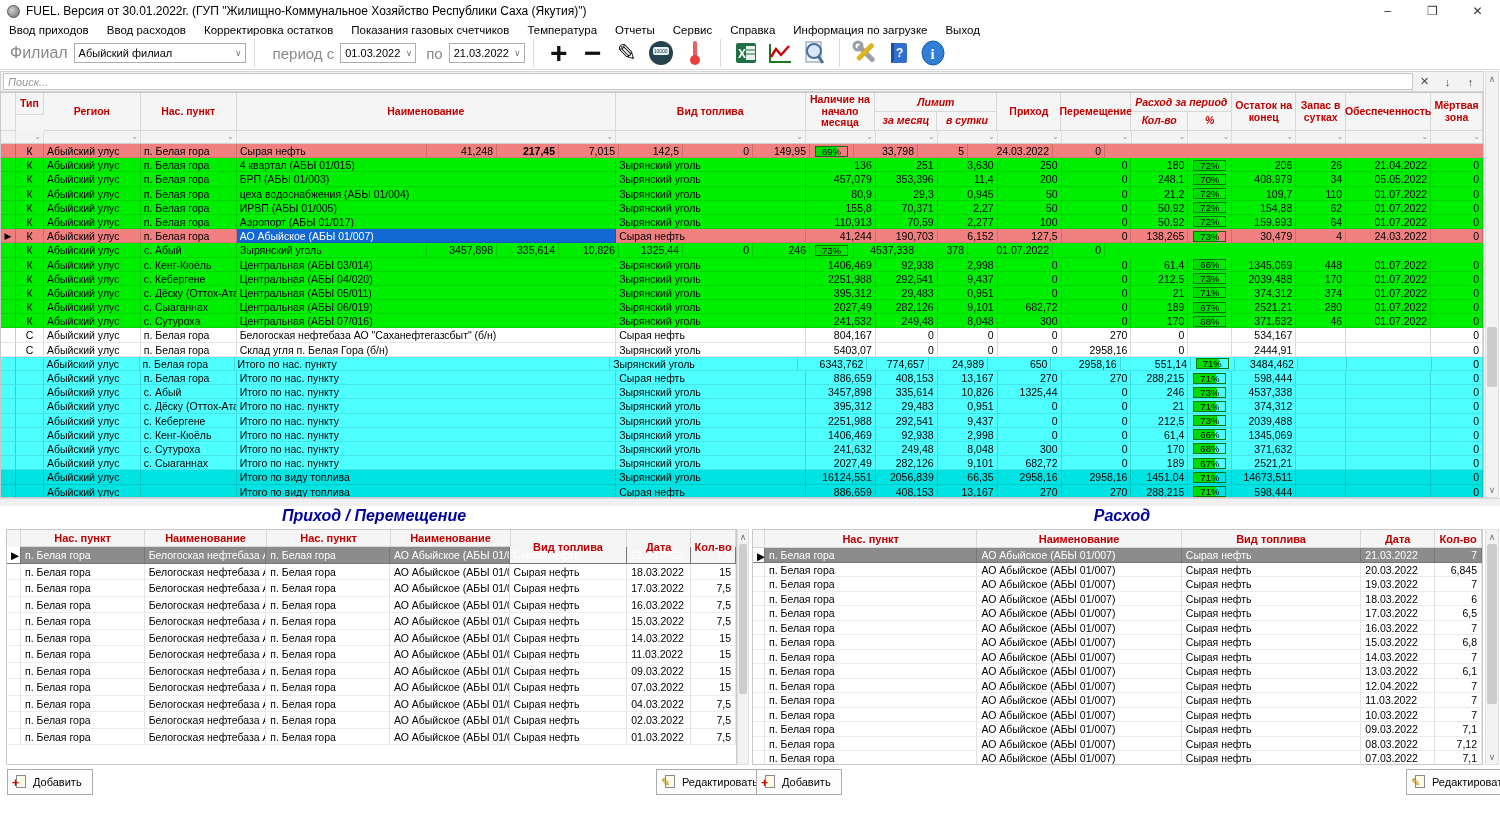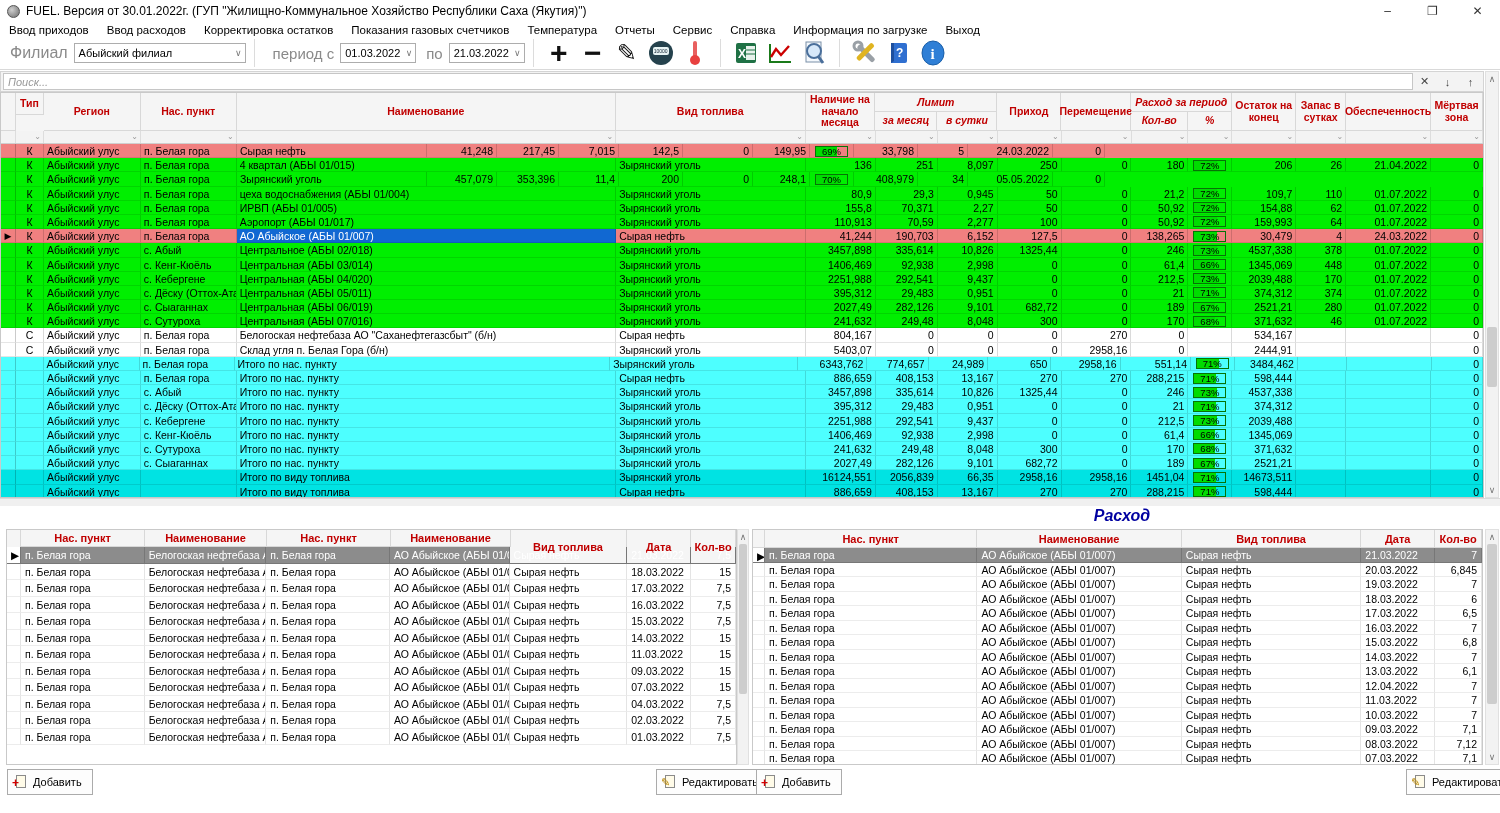--- a/index.html
+++ b/index.html
@@ -295,21 +295,21 @@
         </div>
       </div>
     <div class="mg-body" id="mg-body">
         <div class="mrow row-oil">
           <div class="mcell selmark" style="border-right: 1px solid rgba(0, 0, 0, 0.2); width: 15px;"></div>
           <div class="mcell ctr" style="width: 28px;">К</div>
           <div class="mcell" style="width: 97px;">Абыйский улус</div>
           <div class="mcell" style="width: 96px;">п. Белая гора</div>
           <div class="mcell" style="width: 190px;">Сырая нефть</div>
           <div class="mcell num" style="width: 70px;">41,248</div>
-          <div class="mcell num" style="width: 62px;">217,45</div>
+          <div class="mcell num" style="width: 62px; font-weight: bold;">217,45</div>
           <div class="mcell num" style="width: 60px;">7,015</div>
           <div class="mcell num" style="width: 64px;">142,5</div>
           <div class="mcell num" style="width: 70px;">0</div>
           <div class="mcell num" style="width: 57px;">149,95</div>
           <div class="mcell" style="width: 44px;">
             <div class="pctwrap">
               <div class="pctfill" style="width: 69%;"></div>
               <div class="pcttext">69%</div>
             </div>
           </div>
@@ -320,40 +320,41 @@
         </div>
         <div class="mrow row-coal">
           <div class="mcell selmark" style="border-right: 1px solid rgba(0, 0, 0, 0.2); width: 15px;"></div>
           <div class="mcell ctr" style="width: 28px;">К</div>
           <div class="mcell" style="width: 97px;">Абыйский улус</div>
           <div class="mcell" style="width: 96px;">п. Белая гора</div>
           <div class="mcell" style="width: 380px;">4 квартал (АБЫ 01/015)</div>
           <div class="mcell" style="width: 190px;">Зырянский уголь</div>
           <div class="mcell num" style="width: 70px;">136</div>
           <div class="mcell num" style="width: 62px;">251</div>
-          <div class="mcell num" style="width: 60px;">8,097</div>
+          <div class="mcell num" style="width: 60px;">3,630</div>
           <div class="mcell num" style="width: 64px;">250</div>
           <div class="mcell num" style="width: 70px;">0</div>
           <div class="mcell num" style="width: 57px;">180</div>
           <div class="mcell" style="width: 44px;">
             <div class="pctwrap">
               <div class="pctfill" style="width: 72%;"></div>
               <div class="pcttext">72%</div>
             </div>
           </div>
           <div class="mcell num" style="width: 64px;">206</div>
           <div class="mcell num" style="width: 50px;">26</div>
           <div class="mcell num" style="width: 85px;">21.04.2022</div>
           <div class="mcell num" style="width: 52px;">0</div>
         </div>
         <div class="mrow row-coal">
           <div class="mcell selmark" style="border-right: 1px solid rgba(0, 0, 0, 0.2); width: 15px;"></div>
           <div class="mcell ctr" style="width: 28px;">К</div>
           <div class="mcell" style="width: 97px;">Абыйский улус</div>
           <div class="mcell" style="width: 96px;">п. Белая гора</div>
+          <div class="mcell" style="width: 380px;">БРП (АБЫ 01/003)</div>
           <div class="mcell" style="width: 190px;">Зырянский уголь</div>
           <div class="mcell num" style="width: 70px;">457,079</div>
           <div class="mcell num" style="width: 62px;">353,396</div>
           <div class="mcell num" style="width: 60px;">11,4</div>
           <div class="mcell num" style="width: 64px;">200</div>
           <div class="mcell num" style="width: 70px;">0</div>
           <div class="mcell num" style="width: 57px;">248,1</div>
           <div class="mcell" style="width: 44px;">
             <div class="pctwrap">
               <div class="pctfill" style="width: 70%;"></div>
@@ -459,21 +460,20 @@
           <div class="mcell num" style="width: 64px;">30,479</div>
           <div class="mcell num" style="width: 50px;">4</div>
           <div class="mcell num" style="width: 85px;">24.03.2022</div>
           <div class="mcell num" style="width: 52px;">0</div>
         </div>
         <div class="mrow row-coal">
           <div class="mcell selmark" style="border-right: 1px solid rgba(0, 0, 0, 0.2); width: 15px;"></div>
           <div class="mcell ctr" style="width: 28px;">К</div>
           <div class="mcell" style="width: 97px;">Абыйский улус</div>
           <div class="mcell" style="width: 96px;">с. Абый</div>
-          <div class="mcell" style="width: 380px;">Центральное (АБЫ 02/018)</div>
           <div class="mcell" style="width: 190px;">Зырянский уголь</div>
           <div class="mcell num" style="width: 70px;">3457,898</div>
           <div class="mcell num" style="width: 62px;">335,614</div>
           <div class="mcell num" style="width: 60px;">10,826</div>
           <div class="mcell num" style="width: 64px;">1325,44</div>
           <div class="mcell num" style="width: 70px;">0</div>
           <div class="mcell num" style="width: 57px;">246</div>
           <div class="mcell" style="width: 44px;">
             <div class="pctwrap">
               <div class="pctfill" style="width: 73%;"></div>
@@ -887,20 +887,21 @@
   </div>
 
   <div class="vscroll" style="left:1485px; top:71px; width:14px; height:427px;">
     <div class="vs-arrow" style="top:1px;">∧</div>
     <div class="vs-thumb" style="top:255px; height:60px;"></div>
     <div class="vs-arrow" style="bottom:1px;">∨</div>
   </div>
 
   <div class="splitter"></div>
 
+  <div class="panel-title" style="left:0; top:507px; width:748px;">Приход / Перемещение</div>
   <div class="bpanel" style="left:6px; top:529px; width:731px; height:236px;">
     <div id="bl-header">
         <div style="display: flex; height: 17px; align-items: flex-start;">
           <div class="bh-cell" style="width: 14px; height: 34px; float: none;"></div>
           <div class="bh-cell" style="width: 246px;">Откуда</div>
           <div class="bh-cell" style="width: 244px;">Куда</div>
           <div class="bh-cell" style="width: 118px; height: 34px; float: none;">Вид топлива</div>
           <div class="bh-cell" style="width: 64px; height: 34px; float: none;">Дата</div>
           <div class="bh-cell" style="width: 45px; height: 34px; float: none;">Кол-во</div>
         </div>

